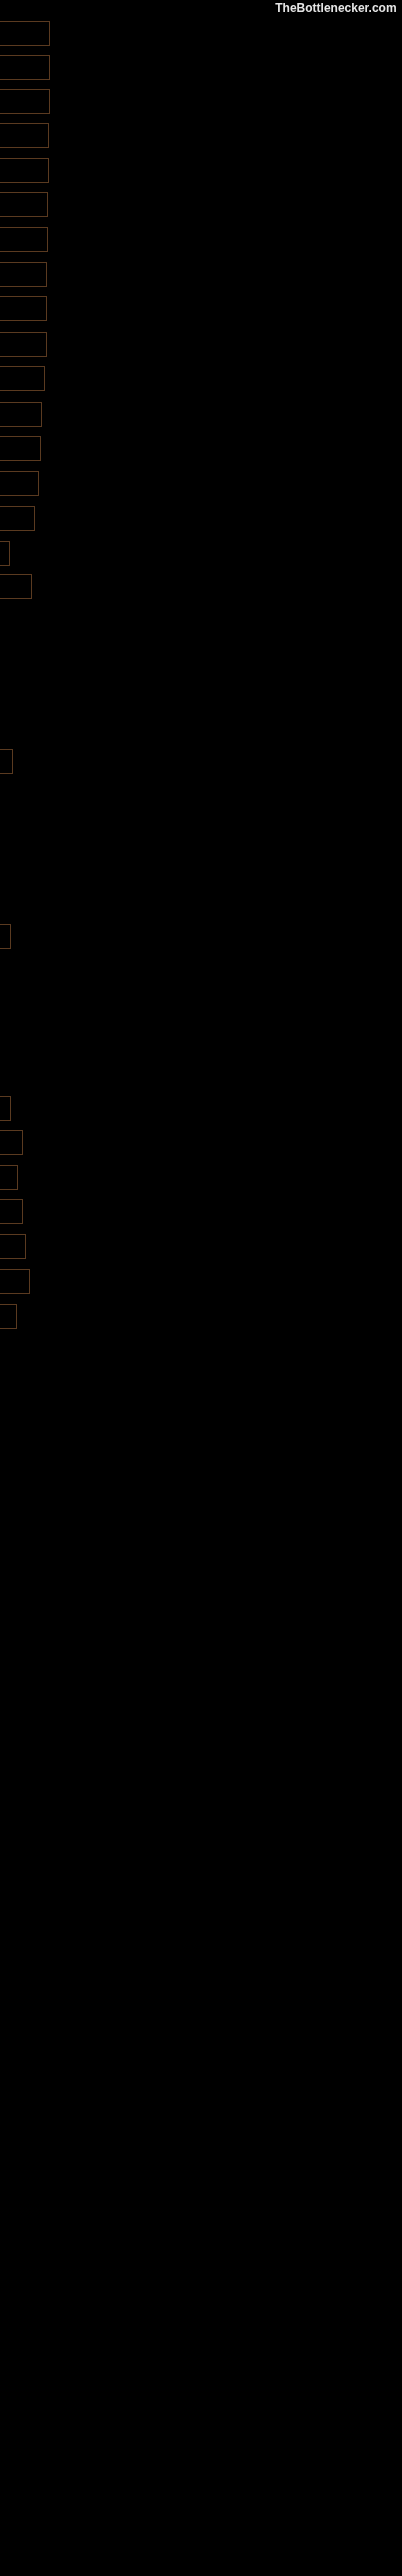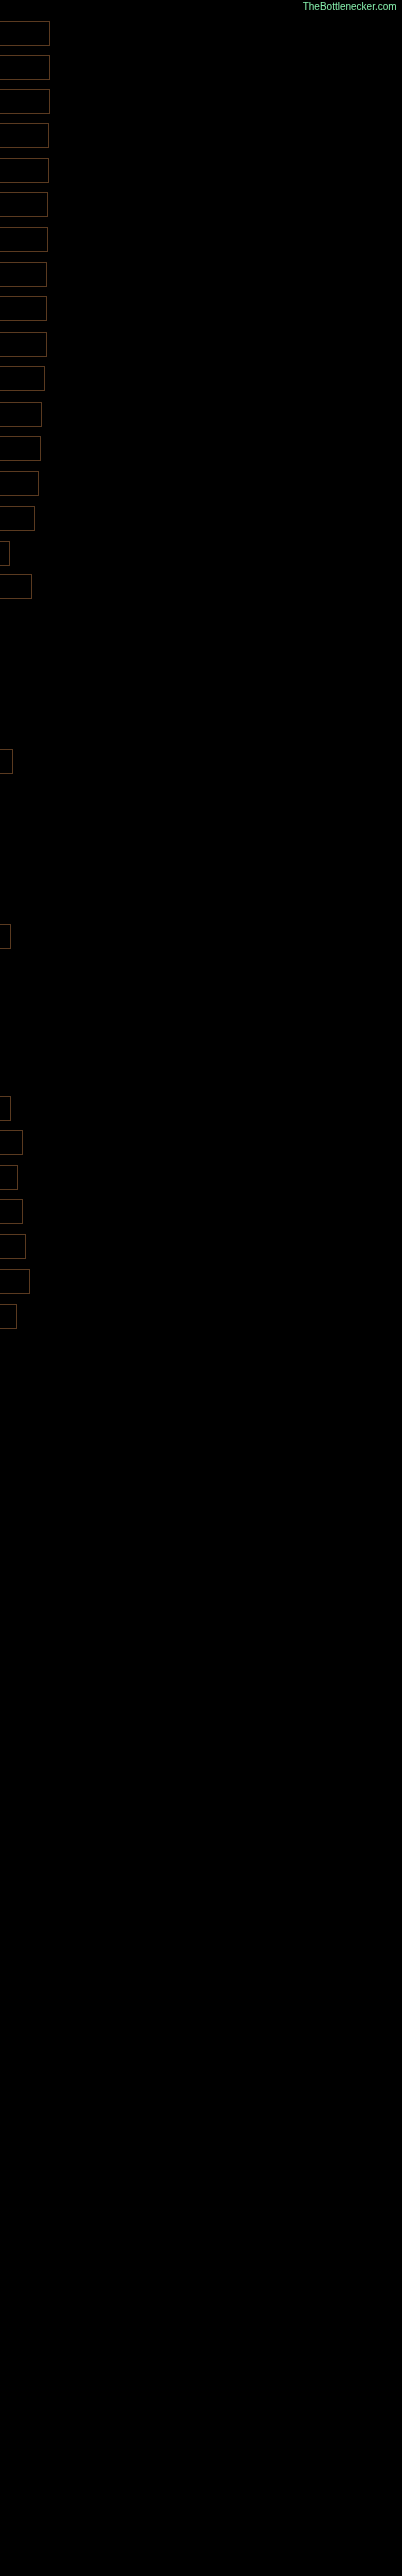--- a/index.html
+++ b/index.html
@@ -18,25 +18,26 @@
     position: absolute;
     left: 0; top: 0;
     width: 403px;
     height: 2576px;
     background: #000000;
   }
   .watermark {
     position: absolute;
     right: 6.4px;
     top: 0.8px;
-    font-size: 10px;
-    color: #86efac;
+    font-size: 12px;
+    color: #e5e5e5;
     letter-spacing: 0px;
     white-space: nowrap;
     font-family: "Liberation Sans", sans-serif;
+    font-weight: bold;
   }
   .bar {
     position: absolute;
     left: 0;
     background: #fca濃;
     background: #fca濃;
     background-color: #fca濃;
     overflow: hidden;
     box-sizing: border-box;
     border-top: 0.8px solid #5a3a20;

